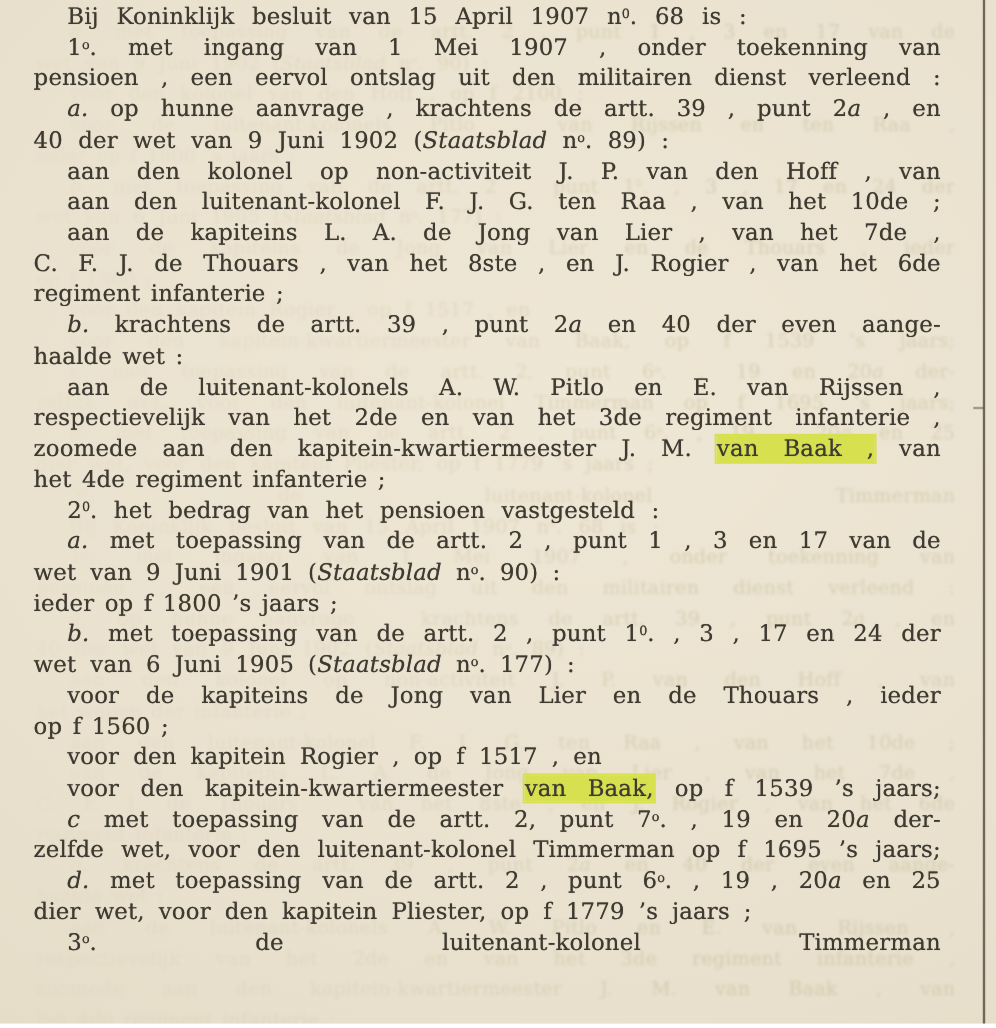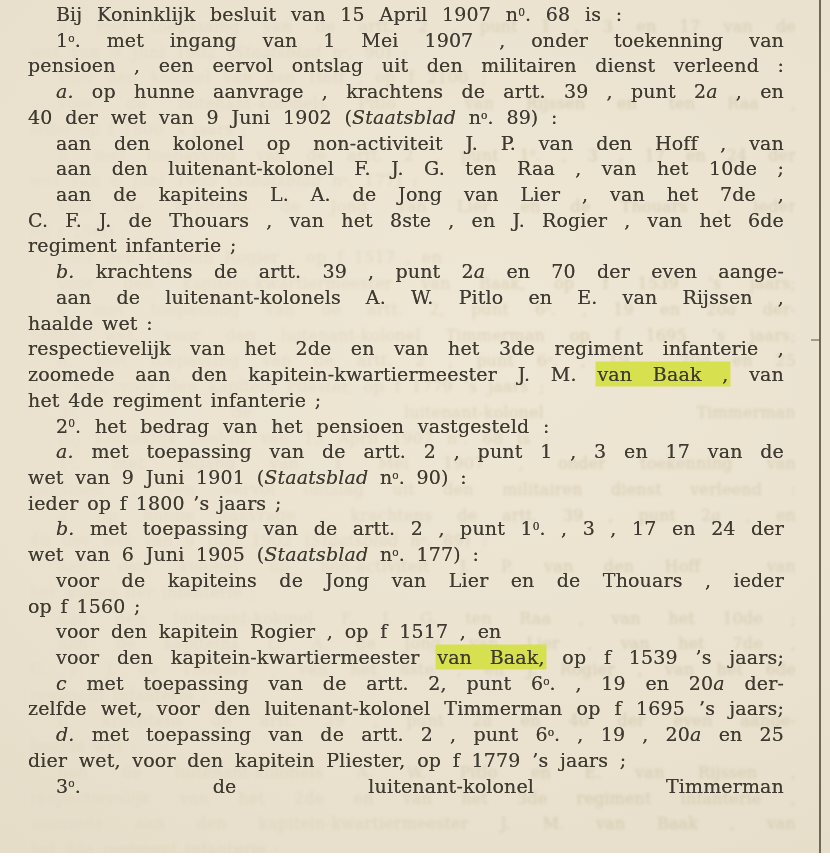--- a/index.html
+++ b/index.html
@@ -101,37 +101,37 @@
       <div class="line first" style="word-spacing: 8.5px;"><span>Bij Koninklijk besluit van 15 April 1907 n</span><sup>0</sup><span>. 68 is&nbsp;:</span></div>
       <div class="line first fill"><span>1</span><sup>o</sup><span>. met ingang van 1 Mei 1907&nbsp;, onder toekenning van</span></div>
       <div class="line fill"><span>pensioen&nbsp;, een eervol ontslag uit den militairen dienst verleend&nbsp;:</span></div>
       <div class="line first fill"><span class="it">a.</span><span> op hunne aanvrage&nbsp;, krachtens de artt. 39&nbsp;, punt 2</span><span class="it">a</span><span>&nbsp;, en</span></div>
       <div class="line" style="word-spacing: 6.5px;"><span>40 der wet van 9 Juni 1902 (</span><span class="it">Staatsblad</span><span> n</span><sup>o</sup><span>. 89)&nbsp;:</span></div>
       <div class="line first fill"><span>aan den kolonel op non-activiteit J. P. van den Hoff&nbsp;, van</span></div>
       <div class="line first fill"><span>aan den luitenant-kolonel F. J. G. ten Raa&nbsp;, van het 10de&nbsp;;</span></div>
       <div class="line first fill"><span>aan de kapiteins L. A. de Jong van Lier&nbsp;, van het 7de&nbsp;,</span></div>
       <div class="line fill"><span>C. F. J. de Thouars&nbsp;, van het 8ste&nbsp;, en J. Rogier&nbsp;, van het 6de</span></div>
       <div class="line"><span>regiment infanterie&nbsp;;</span></div>
-      <div class="line first fill"><span class="it">b.</span><span> krachtens de artt. 39&nbsp;, punt 2</span><span class="it">a</span><span> en 70 der even aange-</span></div>
+      <div class="line first fill"><span class="it">b.</span><span> krachtens de artt. 39&nbsp;, punt 2</span><span class="it">a</span><span> en 40 der even aange-</span></div>
+      <div class="line"><span>haalde wet&nbsp;:</span></div>
       <div class="line first fill"><span>aan de luitenant-kolonels A. W. Pitlo en E. van Rijssen&nbsp;,</span></div>
-      <div class="line"><span>haalde wet&nbsp;:</span></div>
       <div class="line fill"><span>respectievelijk van het 2de en van het 3de regiment infanterie&nbsp;,</span></div>
       <div class="line fill"><span>zoomede aan den kapitein-kwartiermeester J. M. </span><span class="hl">van Baak&nbsp;,</span><span> van</span></div>
       <div class="line"><span>het 4de regiment infanterie&nbsp;;</span></div>
       <div class="line first" style="word-spacing: 7.5px;"><span>2</span><sup>0</sup><span>. het bedrag van het pensioen vastgesteld&nbsp;:</span></div>
       <div class="line first fill"><span class="it">a.</span><span> met toepassing van de artt. 2&nbsp;, punt 1&nbsp;, 3 en 17 van de</span></div>
       <div class="line" style="word-spacing: 5.5px;"><span>wet van 9 Juni 1901 (</span><span class="it">Staatsblad</span><span> n</span><sup>o</sup><span>. 90)&nbsp;:</span></div>
       <div class="line"><span>ieder op f 1800 ’s&nbsp;jaars&nbsp;;</span></div>
       <div class="line first fill"><span class="it">b.</span><span> met toepassing van de artt. 2&nbsp;, punt 1</span><sup>0</sup><span>.&nbsp;, 3&nbsp;, 17 en 24 der</span></div>
       <div class="line" style="word-spacing: 5.5px;"><span>wet van 6 Juni 1905 (</span><span class="it">Staatsblad</span><span> n</span><sup>o</sup><span>. 177)&nbsp;:</span></div>
       <div class="line first fill"><span>voor de kapiteins de Jong van Lier en de Thouars&nbsp;, ieder</span></div>
       <div class="line"><span>op f 1560&nbsp;;</span></div>
       <div class="line first" style="word-spacing: 5.5px;"><span>voor den kapitein Rogier&nbsp;, op f 1517&nbsp;, en</span></div>
       <div class="line first fill"><span>voor den kapitein-kwartiermeester </span><span class="hl">van Baak,</span><span> op f 1539 ’s&nbsp;jaars;</span></div>
-      <div class="line first fill"><span class="it">c</span><span> met toepassing van de artt. 2, punt 6</span><sup>o</sup><span>.&nbsp;, 19 en 20</span><span class="it">a</span><span> der-</span></div>
+      <div class="line first fill"><span class="it">c</span><span> met toepassing van de artt. 2, punt 7</span><sup>o</sup><span>.&nbsp;, 19 en 20</span><span class="it">a</span><span> der-</span></div>
       <div class="line fill"><span>zelfde wet, voor den luitenant-kolonel Timmerman op f 1695 ’s&nbsp;jaars;</span></div>
       <div class="line first fill"><span class="it">d.</span><span> met toepassing van de artt. 2&nbsp;, punt 6</span><sup>o</sup><span>.&nbsp;, 19&nbsp;, 20</span><span class="it">a</span><span> en 25</span></div>
       <div class="line" style="word-spacing: 5.5px;"><span>dier wet, voor den kapitein Pliester, op f 1779 ’s&nbsp;jaars&nbsp;;</span></div>
       <div class="line first fill"><span>3</span><sup>o</sup><span>. de luitenant-kolonel Timmerman</span></div>
     </div>
   <div class="divider"></div>
   <div class="divider-tick"></div>
 </div>
 
 </body></html>

